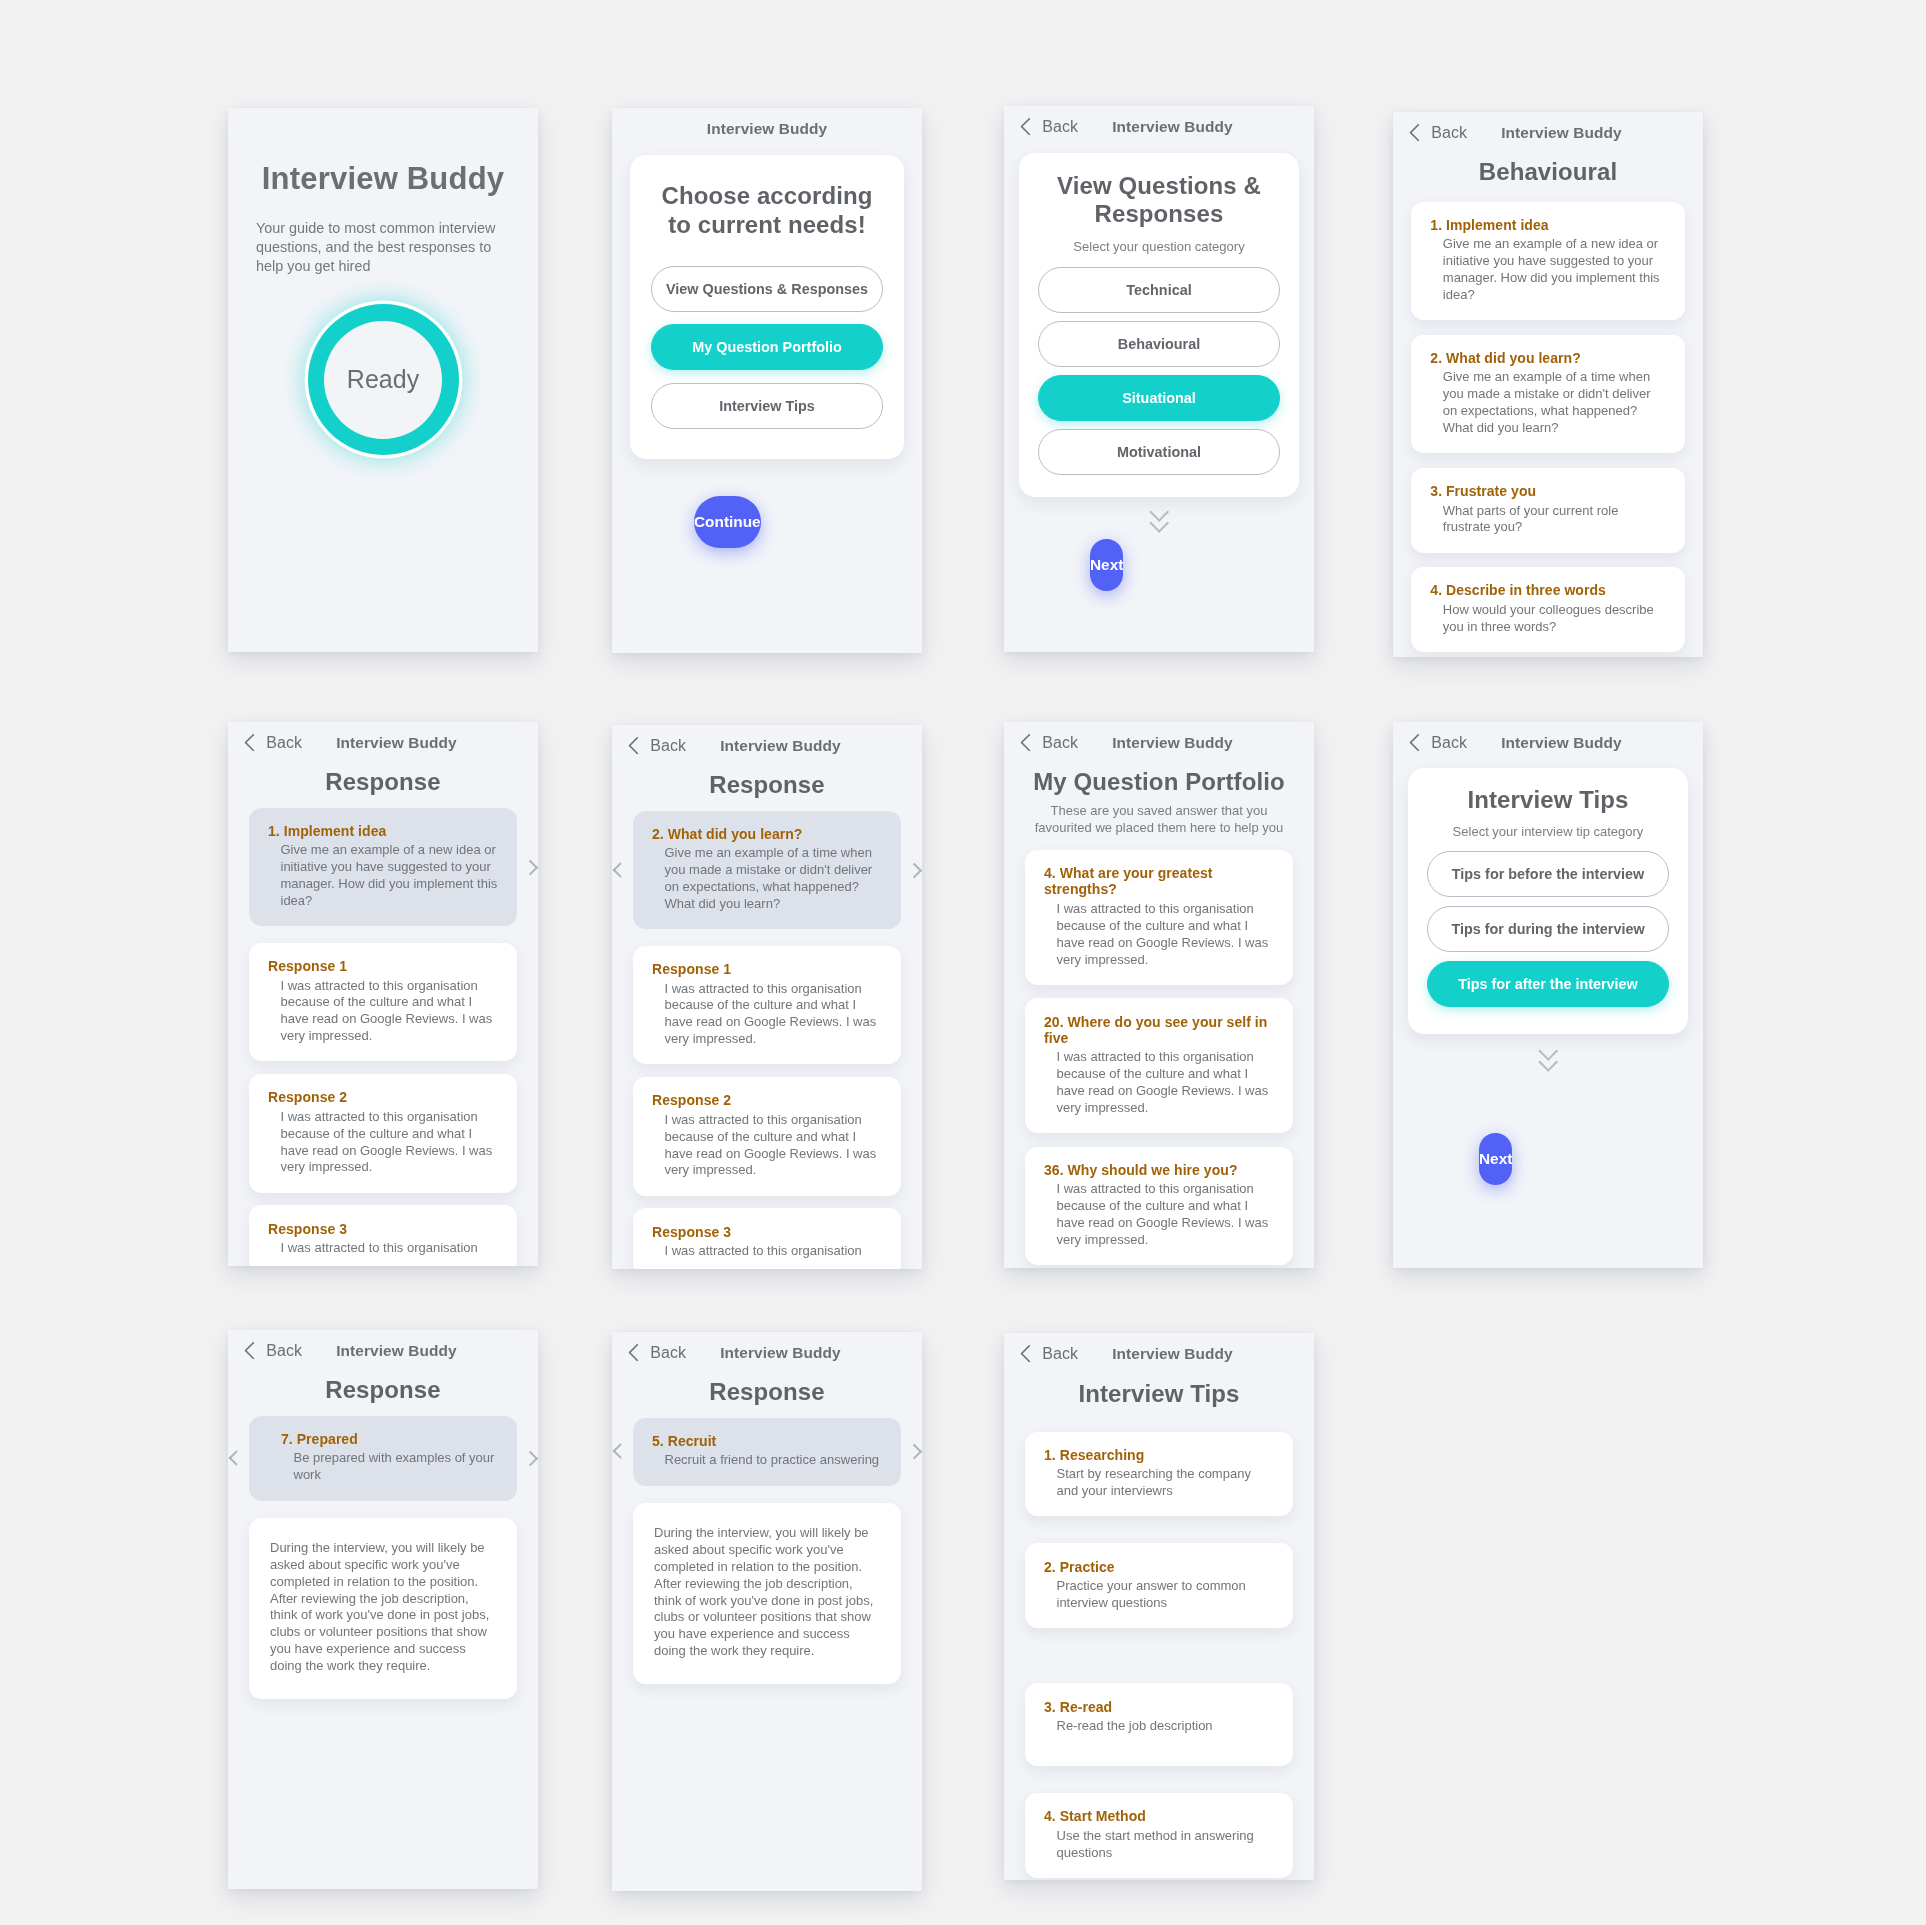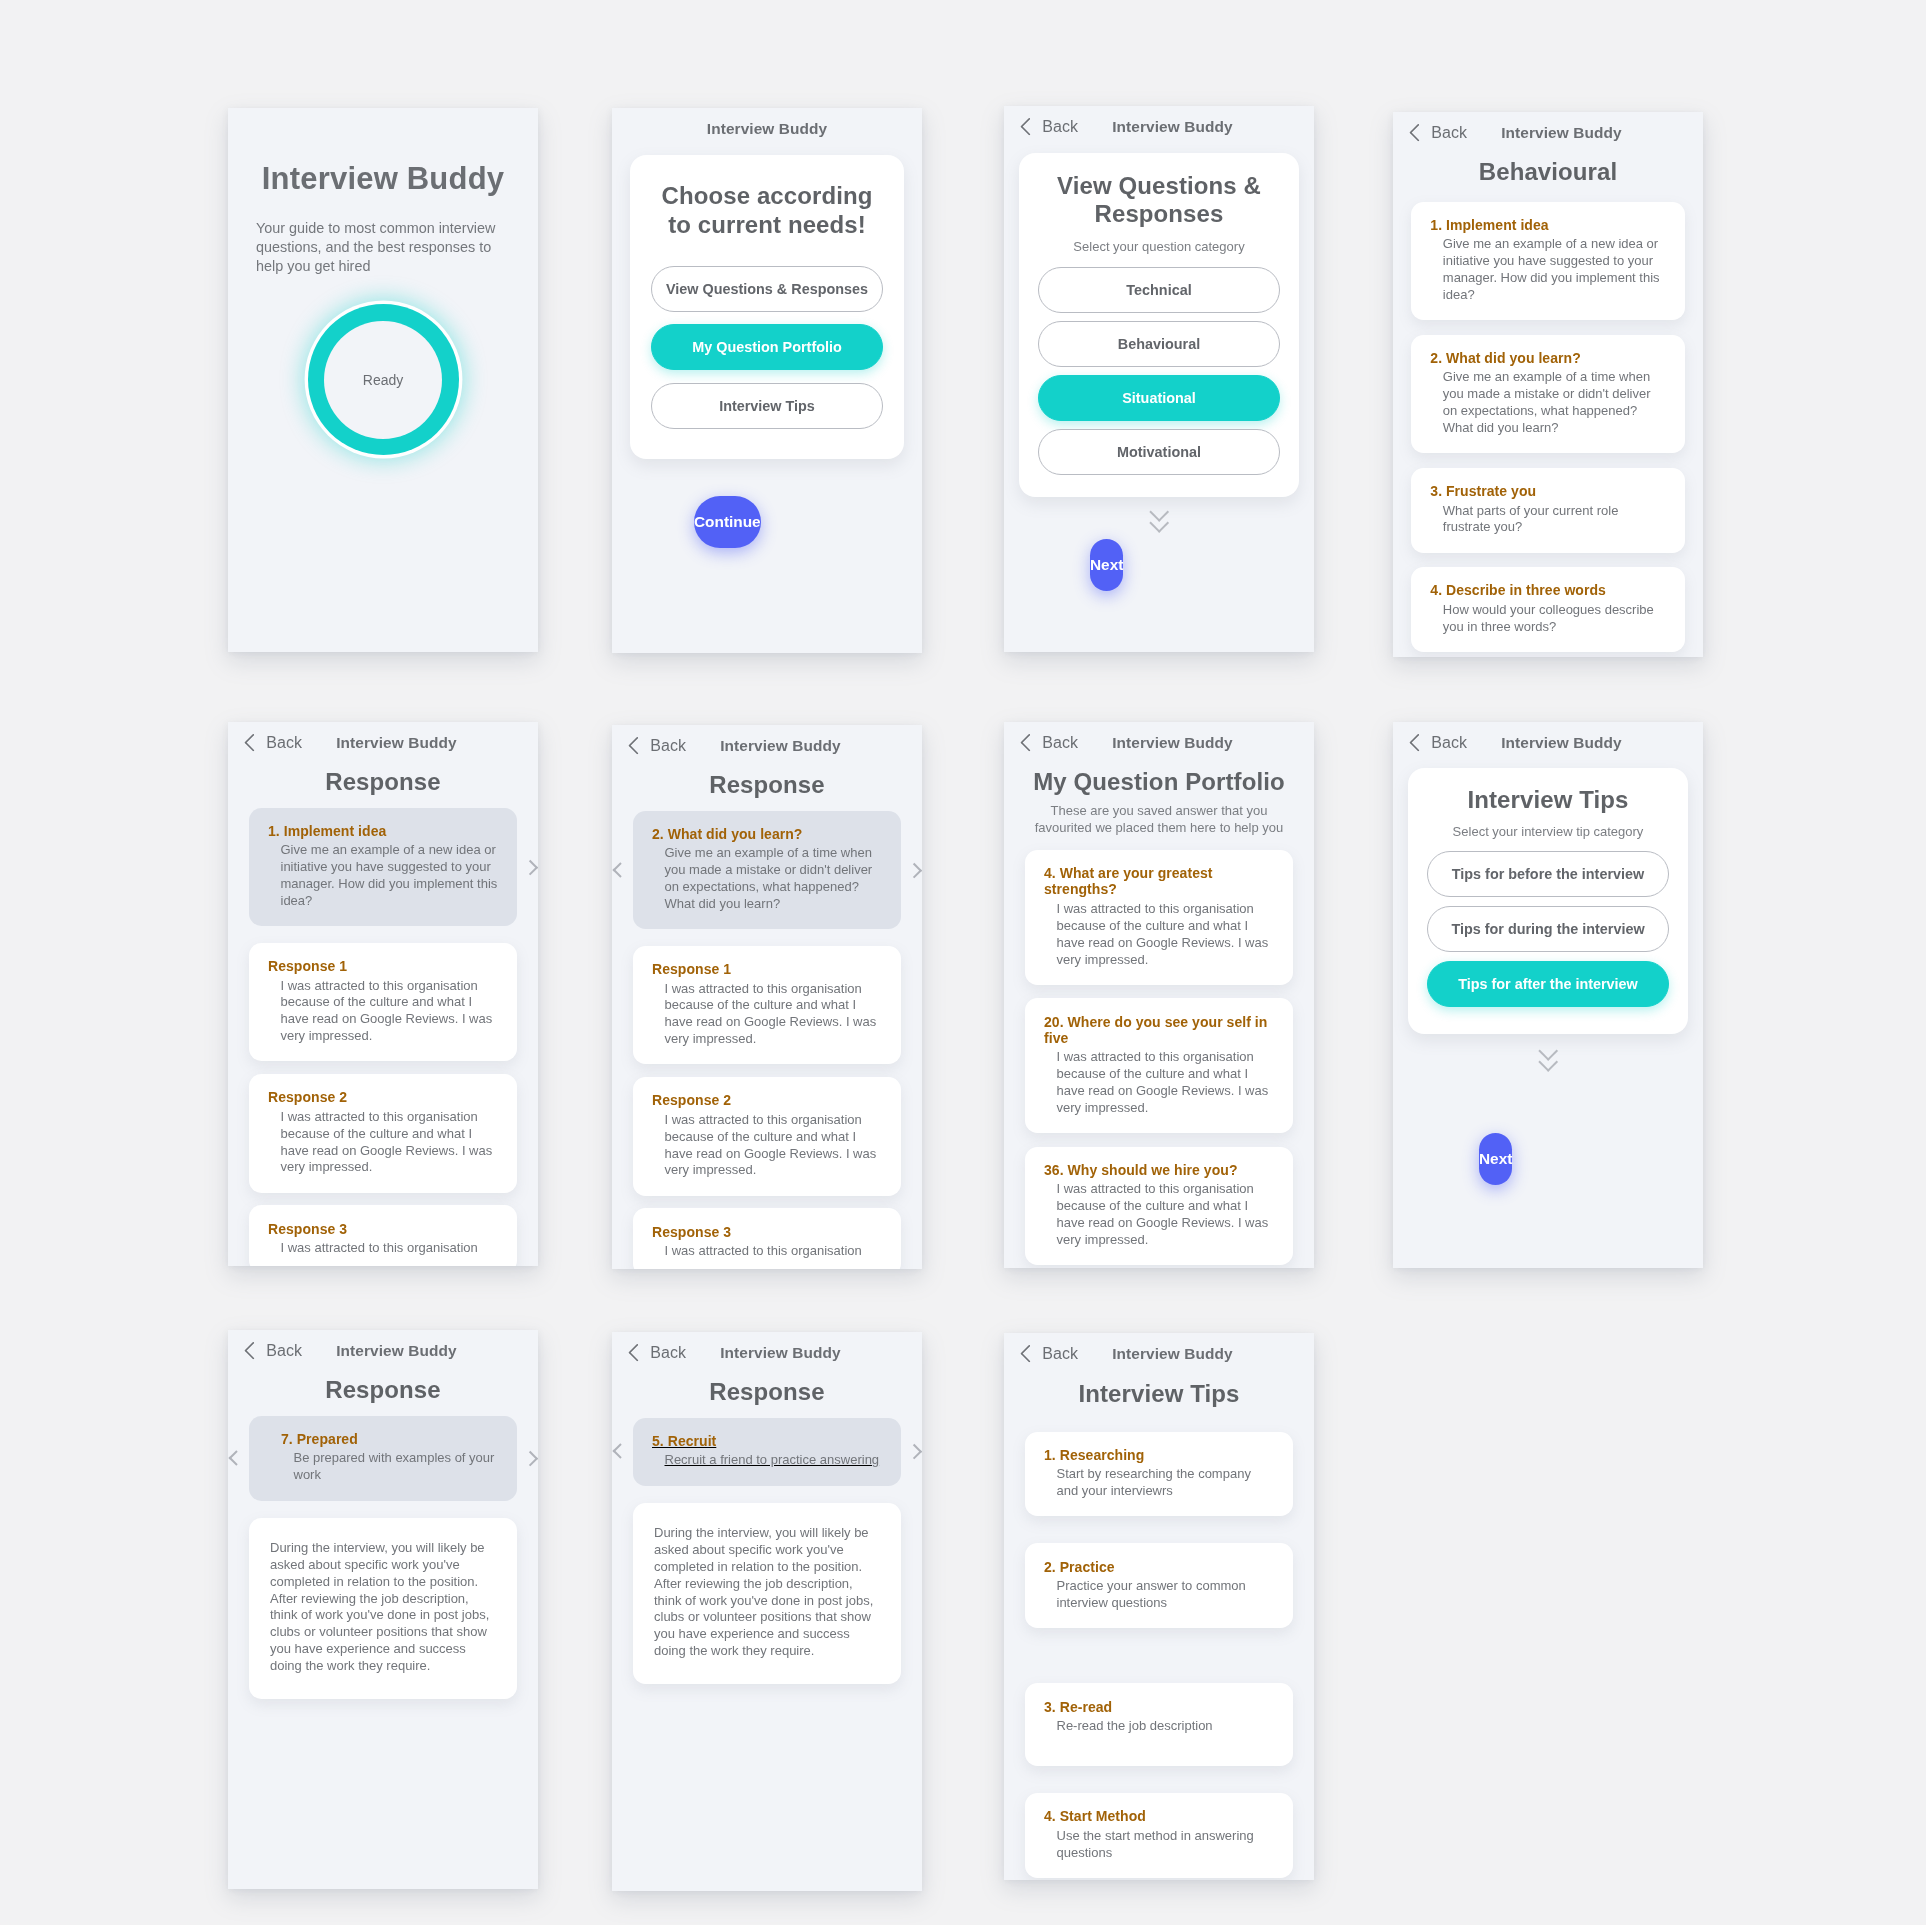--- a/index.html
+++ b/index.html
@@ -112,21 +112,21 @@
     border-radius: 50%;
     background: #13d1ca;
     display: flex; align-items: center; justify-content: center;
     box-shadow: 0 0 0 3.4px #ffffff, 0 0 21px 5.8px rgba(19,209,202,0.40);
   }
   .ready-inner {
     width: 118px; height: 118px;
     border-radius: 50%;
     background: #f2f4f8;
     display: flex; align-items: center; justify-content: center;
-    font-size: 14px; color: #6b6e73; font-weight: 400;
+    font-size: 25px; color: #6b6e73; font-weight: 400;
   }
 
   
   .qcard {
     background: #ffffff;
     border-radius: 12.5px;
     padding: 15.4px 19px 16.4px 19px;
     box-shadow: 0 5.8px 13.5px rgba(120,128,145,0.13);
   }
   .qcard.highlight {
@@ -410,21 +410,21 @@
     <div class="navbar">
       <div class="nav-back">
         <span class="chev-left"></span>
         <span class="nav-back-label">Back</span>
       </div>
       <div class="nav-title-offset">Interview Buddy</div>
     </div>
     <div class="page-title" style="margin-top:4.8px;">Response</div>
     <div class="carousel-row" style="margin-top:11.5px; padding:0 21px;">
       <span class="arrow left"></span>
-      <div class="qcard highlight" style="flex:1;text-decoration:underline;">
+      <div class="qcard highlight" style="flex:1;">
         <div class="qcard-title">5. Recruit</div>
         <div class="qcard-body">Recruit a friend to practice answering</div>
       </div>
       <span class="arrow right"></span>
     </div>
     <div style="margin-top:17.3px; padding:0 21px;">
       <div class="qcard" style="padding:22px 21px 24px 21px;">
         <div class="qcard-body noindent">During the interview, you will likely be asked about specific work you've completed in relation to the position. After reviewing the job description, think of work you've done in post jobs, clubs or volunteer positions that show you have experience and success doing the work they require.</div>
       </div>
     </div>

